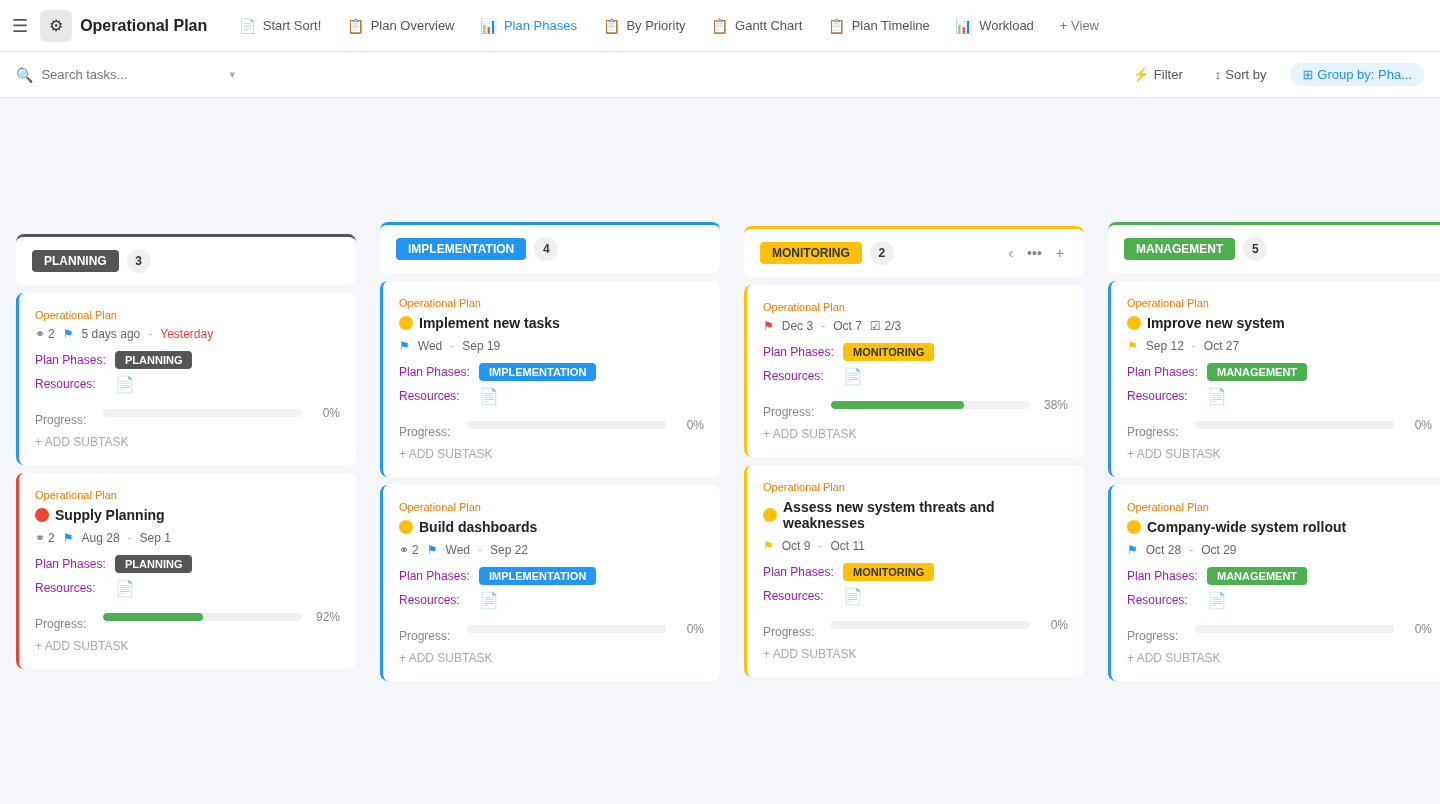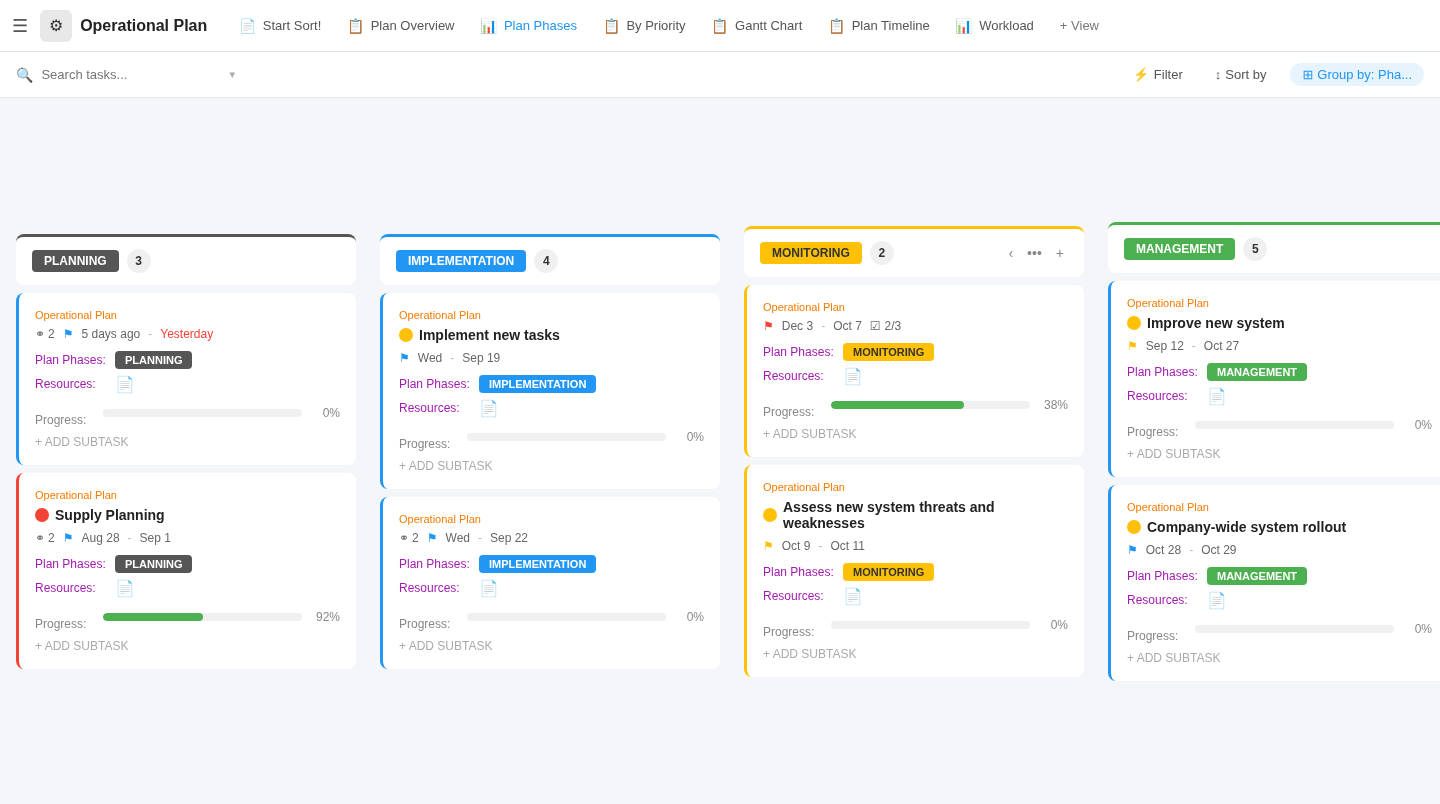--- a/index.html
+++ b/index.html
@@ -284,20 +284,24 @@
         <div class="progress-bar-wrap">
           <div class="progress-bar" style="width:0%"></div>
         </div>
         <span class="progress-pct">0%</span>
       </div>
       <div class="add-subtask">+ ADD SUBTASK</div>
     </div>
 
     <div class="card border-blue">
       <div class="card-project">Operational Plan</div>
+      <div class="card-title">
+        <span class="status-dot yellow"></span>
+        <span>Build dashboards</span>
+      </div>
       <div class="card-meta">
         <span class="subtasks">
           <span>⚭</span>
           <span>2</span>
         </span>
         <span class="flag-icon flag-blue">⚑</span>
         <span class="date">Wed</span>
         <span class="separator">-</span>
         <span class="date">Sep 22</span>
       </div>

